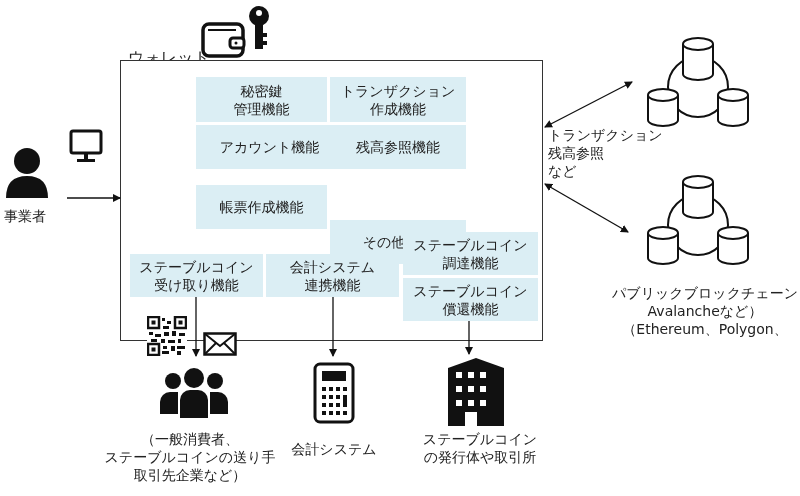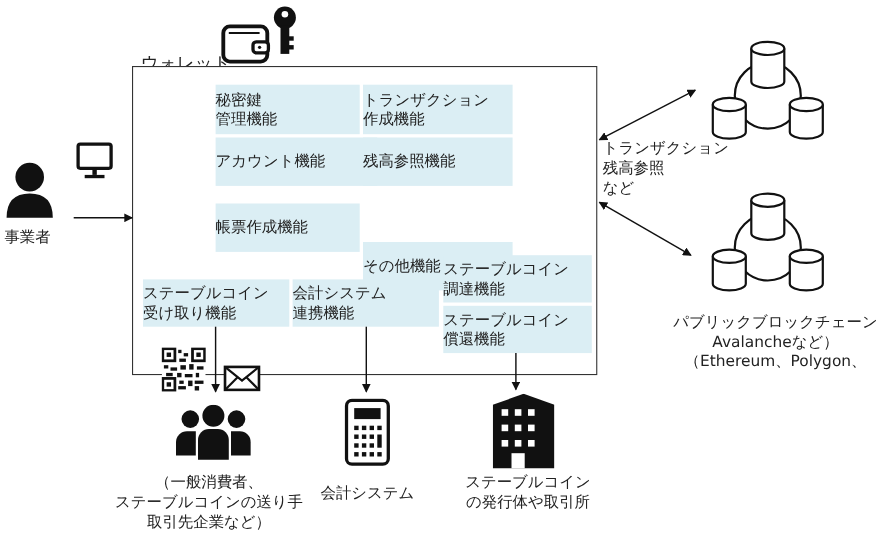--- a/index.html
+++ b/index.html
@@ -1,19 +1,19 @@
 <!DOCTYPE html>
 <html><head>
 <meta charset="utf-8">
 <style>
   html,body{margin:0;padding:0;background:#fff;}
   body{width:800px;height:496px;position:relative;overflow:hidden;font-family:"DejaVu Sans",sans-serif;color:#222;}
   .abs{position:absolute;}
   .txt{font-size:14px;line-height:18px;text-align:center;white-space:nowrap;color:#222;}
-  .cell{position:absolute;background:#dbeef4;display:flex;flex-direction:column;align-items:flex-start;justify-content:center;font-size:14px;line-height:18px;color:#222;white-space:nowrap;}
+  .cell{position:absolute;background:#dbeef4;display:flex;flex-direction:column;align-items:center;justify-content:center;font-size:14px;line-height:18px;color:#222;white-space:nowrap;}
   .wallet-box{position:absolute;left:120px;top:60px;width:423px;height:281px;border:1.5px solid #333;box-sizing:border-box;background:#fff;}
   svg.overlay{position:absolute;left:0;top:0;width:800px;height:496px;pointer-events:none;}
 </style>
 </head>
 <body>
 
 <div class="abs txt" style="left:128px;top:49px;font-size:16px;">ウォレット</div>
 <svg class="abs" style="left:200px;top:18px;" width="50" height="42">
   <rect x="3" y="6" width="40" height="32" rx="6" fill="none" stroke="#111" stroke-width="3.5"></rect>
   <line x1="8" y1="12" x2="36" y2="12" stroke="#111" stroke-width="2"></line>

